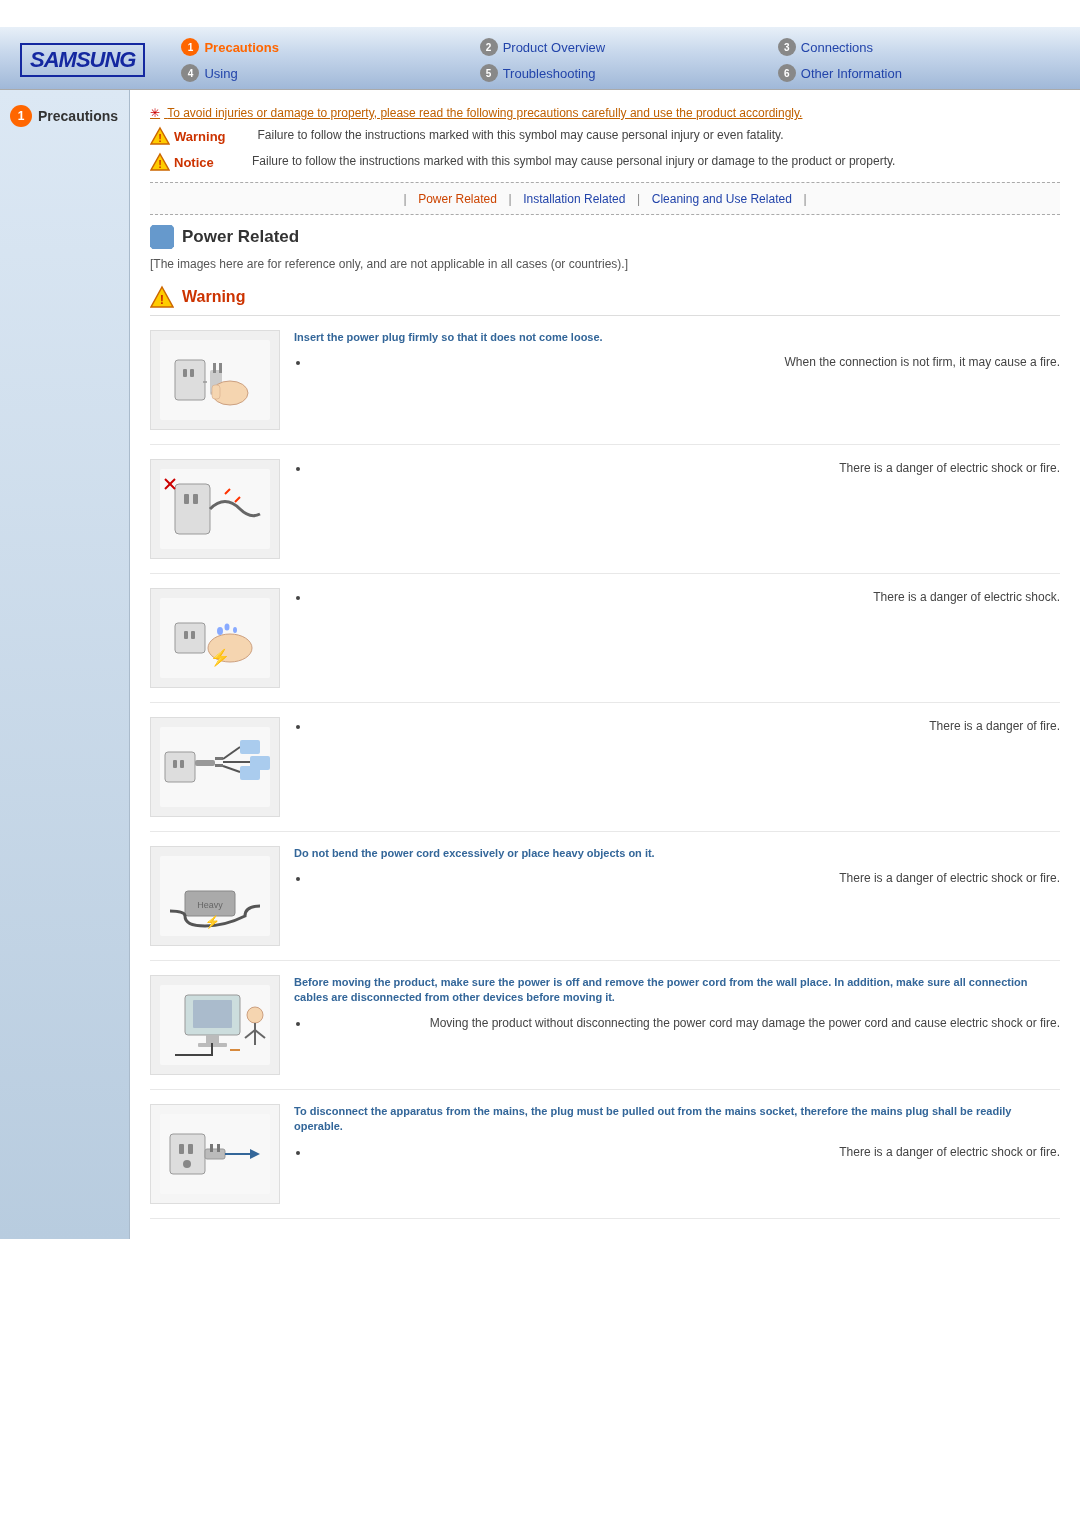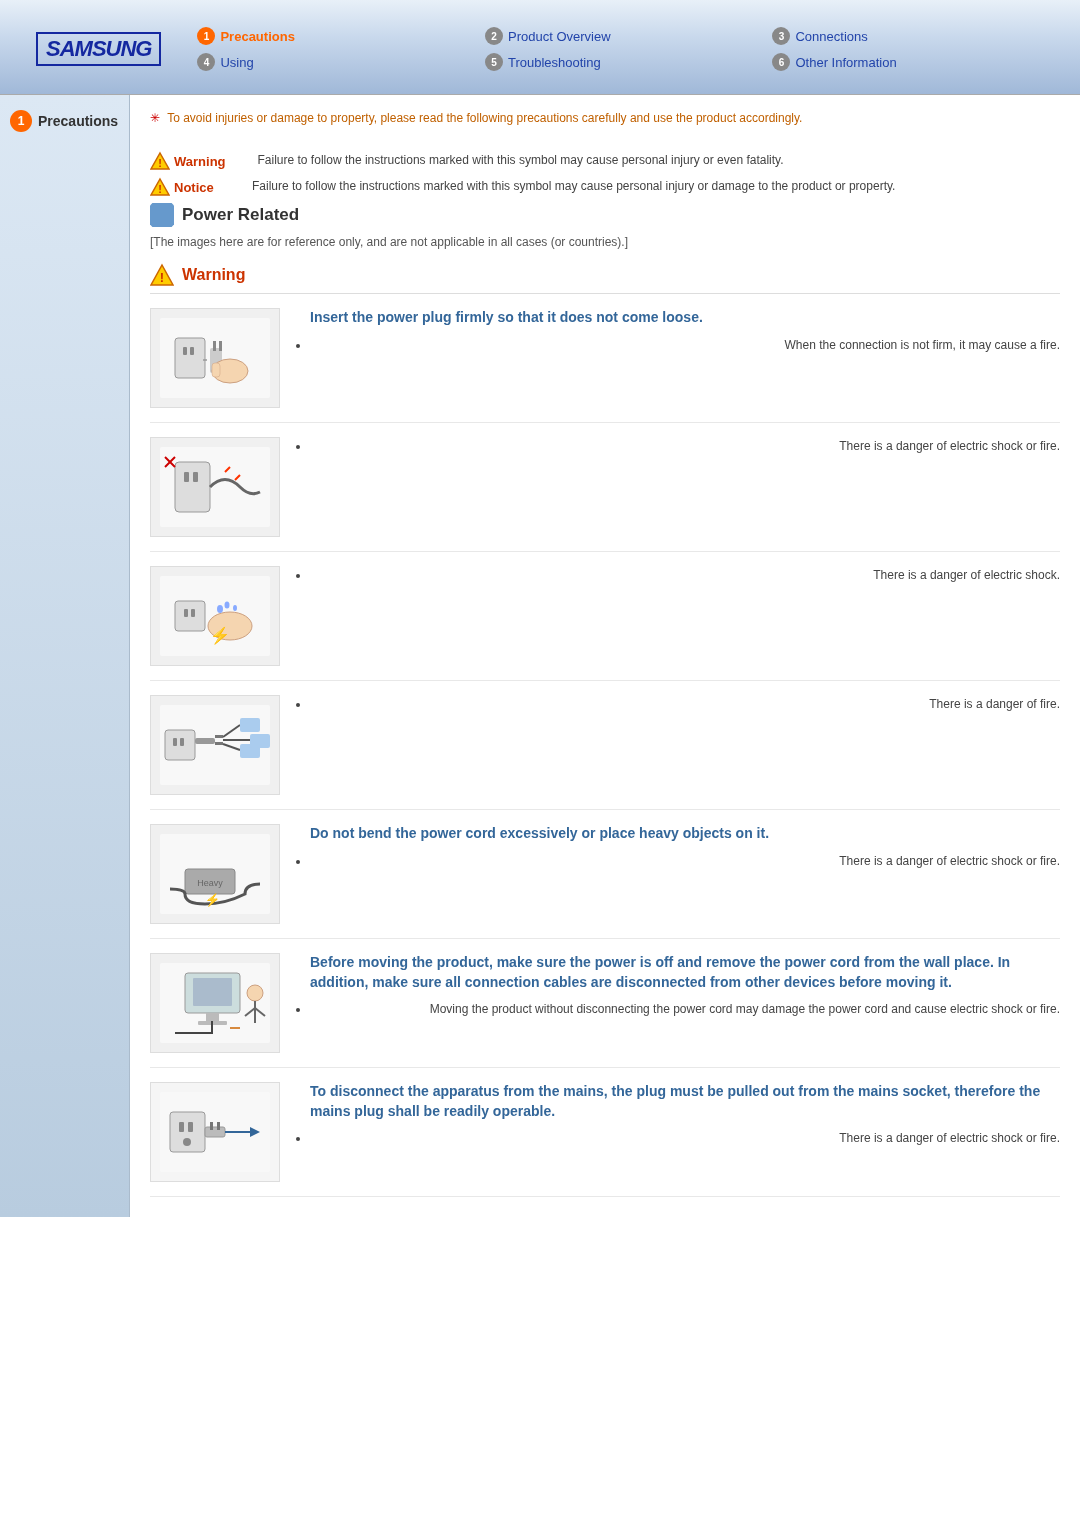--- a/index.html
+++ b/index.html
@@ -7,22 +7,23 @@
       font-family: Arial, sans-serif;
       font-size: 13px;
       background: #fff;
       color: #333;
       width: 1080px;
     }
 
     
     .header {
       background: linear-gradient(180deg, #e8f0f8 0%, #c8d8ec 40%, #a0b8d8 100%);
-      padding: 16px;
+      padding: 0;
       border-bottom: 1px solid #aaa;
+      margin-top: 27px;
     }
     .header-top {
       display: flex;
       align-items: center;
       padding: 8px 20px 4px 20px;
     }
     .samsung-logo {
       font-size: 22px;
       font-weight: bold;
       color: #1428a0;
@@ -104,22 +105,23 @@
     .content {
       flex: 1;
       padding: 14px 20px 20px 20px;
       background: #fff;
     }
 
     
     .notice-bar {
       font-size: 12px;
       color: #c06000;
-      margin-bottom: 24px;
+      margin-bottom: 4px;
       line-height: 1.5;
+      text-decoration: underline;
     }
     .notice-bar .asterisk {
       color: #cc0000;
       margin-right: 4px;
     }
 
     
     .info-row {
       display: flex;
       align-items: flex-start;
@@ -219,26 +221,25 @@
       border: 1px solid #ddd;
       display: flex;
       align-items: center;
       justify-content: center;
       overflow: hidden;
     }
     .instruction-text {
       flex: 1;
     }
     .instruction-title {
-      font-size: 14px;
+      font-size: 11px;
       font-weight: bold;
       color: #336699;
       margin-bottom: 8px;
       line-height: 1.4;
-      margin-left: 16px;
     }
     .instruction-bullets {
       padding-left: 16px;
       text-align: right;
     }
     .instruction-bullets li {
       font-size: 12px;
       color: #444;
       line-height: 1.6;
       list-style: disc;
@@ -318,20 +319,29 @@
       <div class="warning-badge">
         <svg width="20" height="20" viewBox="0 0 20 20">
           <polygon points="10,2 19,18 1,18" fill="#ffcc00" stroke="#cc6600" stroke-width="1.5"></polygon>
           <text x="10" y="16" text-anchor="middle" font-size="11" font-weight="bold" fill="#cc3300">!</text>
         </svg>
         <span>Notice</span>
       </div>
       <p>Failure to follow the instructions marked with this symbol may cause personal injury or damage to the product or property.</p>
     </div>
 
+    <div class="breadcrumb-nav">
+      <span class="breadcrumb-sep">|</span>
+      <a class="active">Power Related</a>
+      <span class="breadcrumb-sep">|</span>
+      <a>Installation Related</a>
+      <span class="breadcrumb-sep">|</span>
+      <a>Cleaning and Use Related</a>
+      <span class="breadcrumb-sep">|</span>
+    </div>
 
     <div class="section-title">
       <div class="section-icon"></div>
       <span>Power Related</span>
     </div>
 
     <p class="section-note">[The images here are for reference only, and are not applicable in all cases (or countries).]</p>
 
     <div class="warn-header">
       <svg width="24" height="24" viewBox="0 0 24 24">

